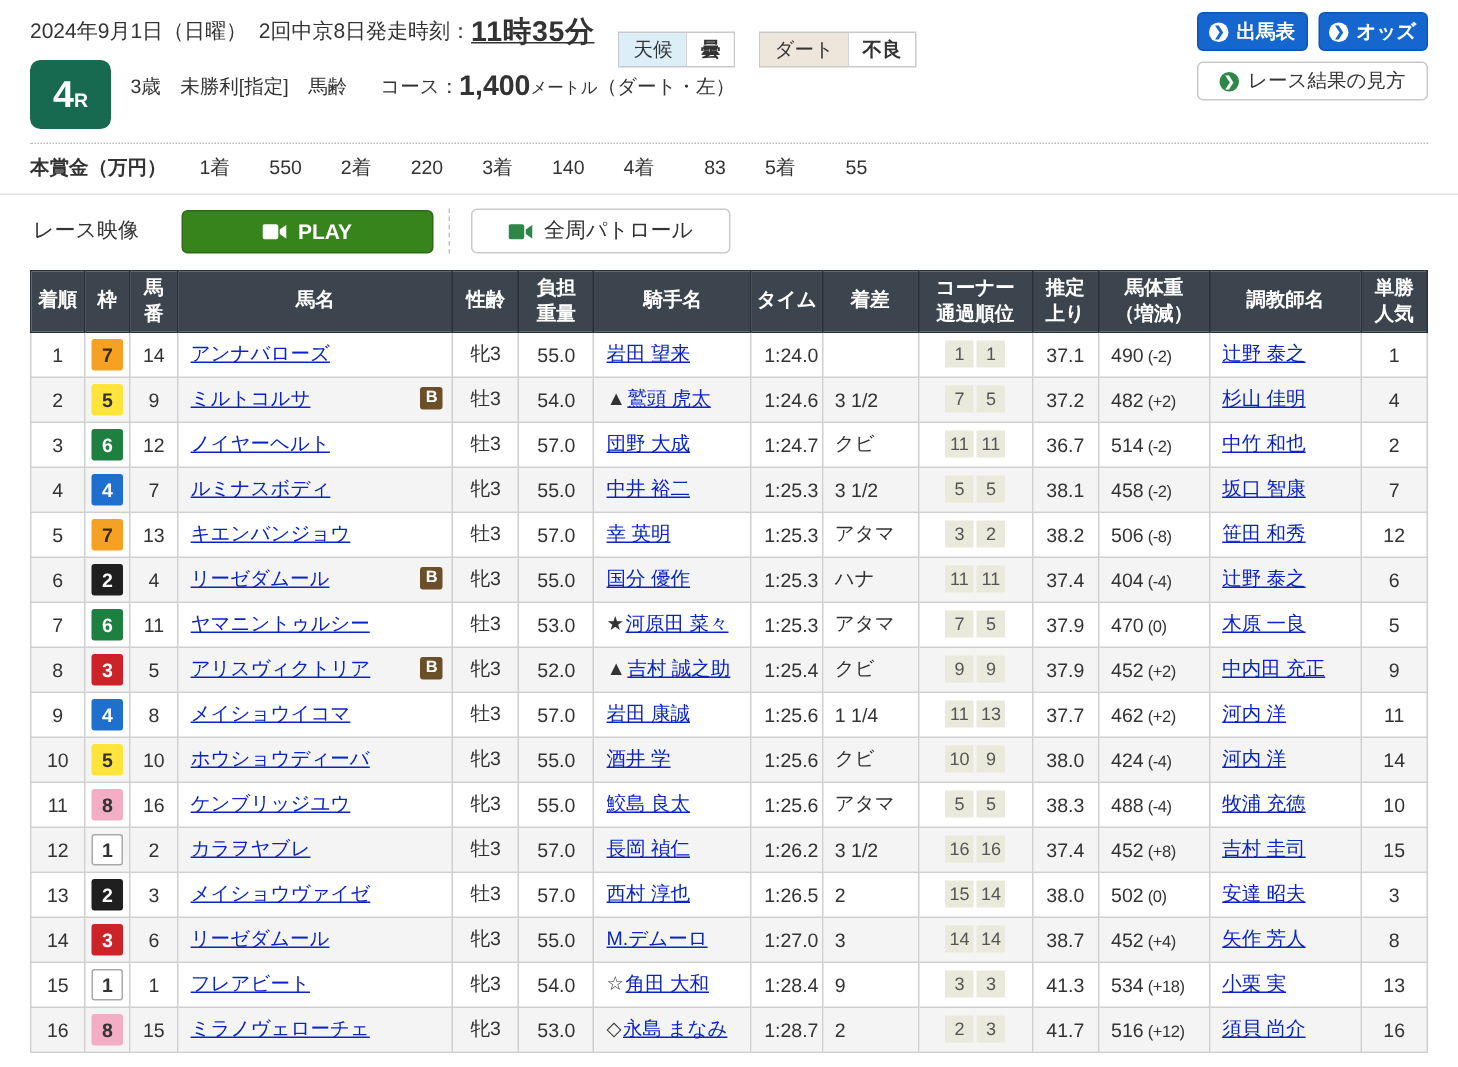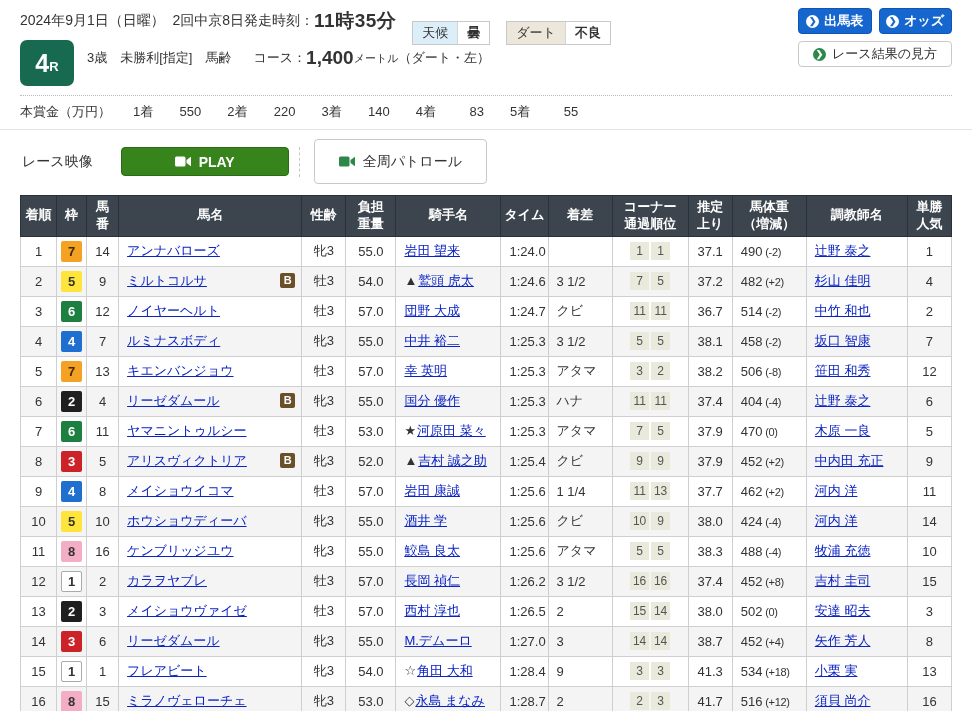--- a/index.html
+++ b/index.html
@@ -3,21 +3,21 @@
 <meta charset="utf-8">
 <style>
   * { box-sizing: border-box; }
   body { margin:0; background:#fff; color:#333; font-family:"Liberation Sans",sans-serif; }
   .page { width:972px; height:711px; position:relative; background:#fff; overflow:hidden; }
 
   
   .topbar { display:flex; align-items:center; padding:8px 20px 0 20px; height:34px; }
   .date-txt { font-size:14px; white-space:pre; }
   .start-label { font-size:14px; }
-  .start-time { font-size:19px; font-weight:bold; letter-spacing:0.5px; }
+  .start-time { font-size:19px; font-weight:bold; letter-spacing:0.5px;text-decoration:underline; }
   .badge-group { display:flex; border:1px solid #c9c9c9; margin-left:16px; font-size:13px; height:24px; align-items:stretch; background:#fff;margin-top:24px; }
   .badge-label { padding:3px 9px; background:#dceef8; display:flex; align-items:center; }
   .badge-group.track .badge-label { background:#ece7da; }
   .badge-value { padding:3px 9px; background:#fff; border-left:1px solid #d5d5d5; display:flex; align-items:center; font-weight:bold; }
 
   
   .right-col { position:absolute; top:8px; right:20px; width:154px; }
   .blue-row { display:flex; gap:7px; }
   .btn-blue { flex:1; background:#1566cf; color:#fff; font-weight:bold; font-size:13px; border:1px solid #0f55b4; border-radius:4px; height:26px; display:flex; align-items:center; justify-content:center; gap:5px; cursor:pointer; }
   .circle { width:13px; height:13px; border-radius:50%; background:#fff; color:#1566cf; font-size:9px; line-height:13px; display:inline-flex; align-items:center; justify-content:center; font-weight:bold; flex:none; }
@@ -31,31 +31,31 @@
   .race-title { font-size:21px; font-weight:bold; color:#1d1d1d; line-height:1.15; }
   .race-cond { font-size:13px; margin-top:7px; display:flex; align-items:center; }
   .cond-txt { white-space:pre; }
   .course-label { margin-left:22px; }
   .dist { font-size:19px; font-weight:bold; }
   .unit-small { font-size:11px; }
   .unit-rest { font-size:13px; }
 
   .dotted { border-top:1px dotted #b9b9b9; margin:9px 20px 0 20px; }
   .prize-row { display:flex; align-items:baseline; padding:7px 20px 6px 20px; font-size:13px; }
-  .prize-label { margin-right:22px; }
+  .prize-label { margin-right:22px;font-weight:bold; }
   .prize-pair { margin-right:26px; }
   .prize-pair .amount { display:inline-block; min-width:36px; text-align:right; margin-left:12px; }
   .solid { border-top:1px solid #e2e2e2; margin:2px 0 0 0; }
 
   
   .video-row { display:flex; align-items:center; padding:9px 20px 8px 20px; }
   .video-label { font-size:14px; padding:6px 14px 6px 2px; margin-right:14px; }
   .btn-play { width:168px; height:29px; background:#37841c; border:1px solid #2c6b15; color:#fff; font-weight:bold; font-size:14px; border-radius:4px; display:flex; align-items:center; justify-content:center; gap:8px; cursor:pointer; }
   .vdash { border-left:1px dashed #c5c5c5; height:30px; margin:0 14px 0 10px; }
-  .btn-patrol { height:45px; background:#fff; border:1px solid #c9c9c9; border-radius:4px; font-size:14px; color:#333; display:flex; align-items:center; justify-content:center; gap:8px; padding:0 24px; cursor:pointer; }
+  .btn-patrol { height:30px; background:#fff; border:1px solid #c9c9c9; border-radius:4px; font-size:14px; color:#333; display:flex; align-items:center; justify-content:center; gap:8px; padding:0 24px; cursor:pointer; }
   .cam { display:inline-flex; align-items:center; flex:none; }
 
   
   table { border-collapse:collapse; table-layout:fixed; width:932px; margin:3px 20px 0 20px; font-size:13px; }
   thead th { background:#3c454e; color:#fff; font-weight:bold; border:1px solid #29313a; padding:3px 1px; white-space:pre-line; line-height:1.3; height:40px; font-size:13px; }
   tbody td { border:1px solid #cfcfcf; height:30px; padding:0 4px; text-align:center; background:#fff; overflow:hidden; white-space:nowrap; }
   tbody tr.alt td { background:#f4f4f4; }
   a { color:#0a23c4; text-decoration:underline; cursor:pointer; }
   .td-left { text-align:left; padding-left:8px; }
   .frame-box { display:inline-block; width:21px; height:21px; line-height:21px; font-weight:bold; font-size:13px; border-radius:2px; text-align:center; vertical-align:middle; }

